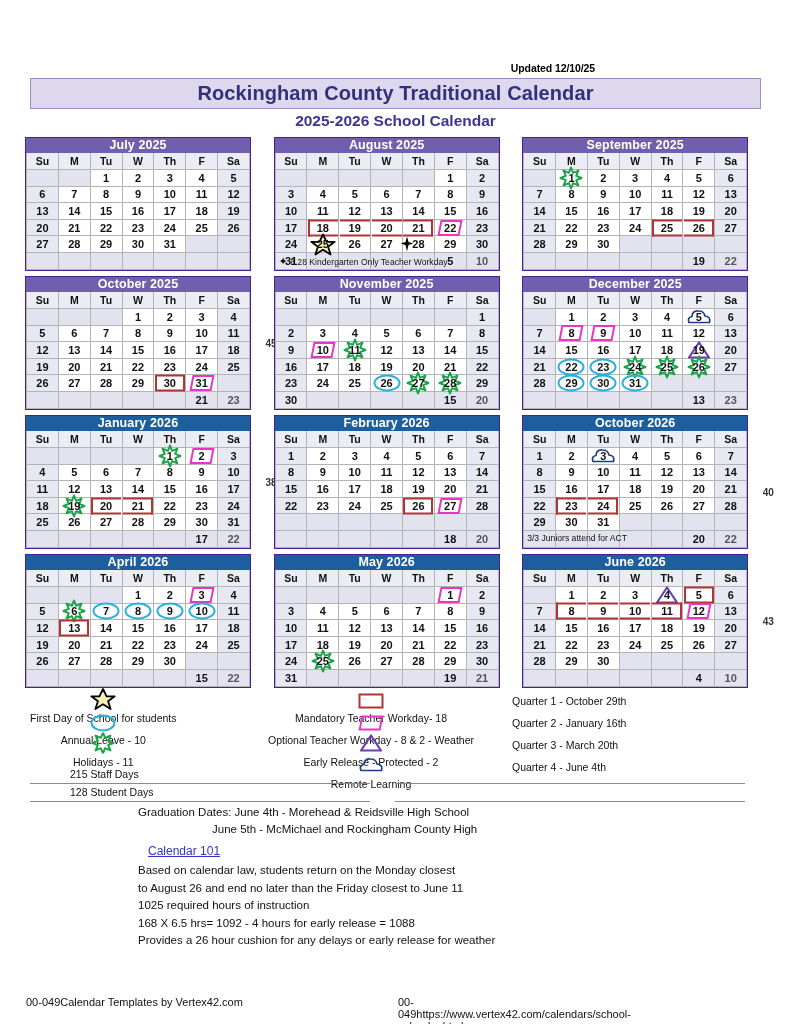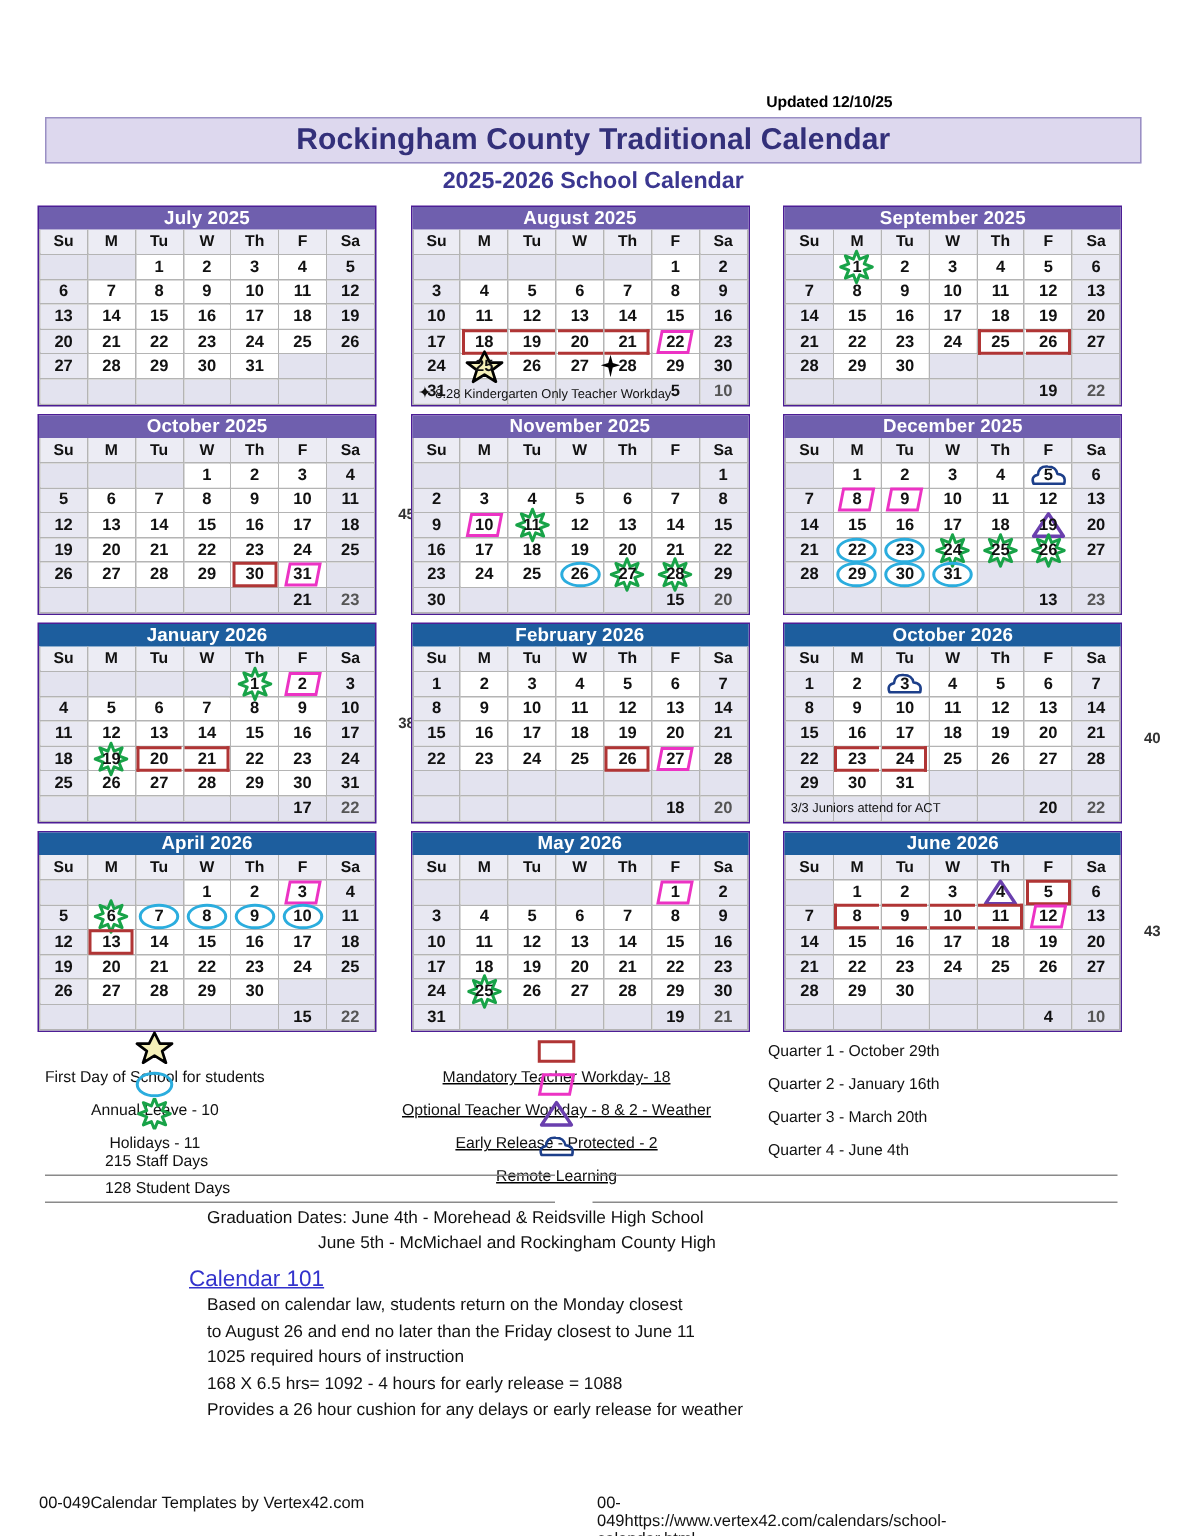--- a/index.html
+++ b/index.html
@@ -123,21 +123,21 @@
   .days-line { position: absolute; font-size: 10.5px; color: #111; }
   .rule { position: absolute; height: 1px; background: #8a8a8a; }
 
   .qline { font-size: 10.5px; color: #111; height: 22px; line-height: 22px; white-space: nowrap; }
 
   
   .bottom { position: absolute; left: 0; top: 806px; width: 791px; }
   .grad { position: absolute; left: 138px; top: 0; font-size: 11.5px; color: #111; white-space: nowrap; }
   .grad2 { position: absolute; left: 212px; top: 17px; font-size: 11.5px; color: #111; white-space: nowrap; }
   .cal101 {
-    position: absolute; left: 126px; top: 38px; font-size: 15px;
+    position: absolute; left: 148px; top: 38px; font-size: 12px;
     color: #3333cc; text-decoration: underline; cursor: pointer;
   }
   .blines { position: absolute; left: 138px; top: 56px; font-size: 11.5px; color: #111; line-height: 17.5px; }
 
   
   .footer-l { position: absolute; left: 26px; top: 996px; font-size: 11px; color: #111; }
   .footer-r { position: absolute; left: 398px; top: 996px; font-size: 11px; color: #111; }
 </style>
 </head>
 <body>
@@ -1135,21 +1135,21 @@
         </div>
         <div class="leg-item">
           <span class="leg-ico">
             <span class="g"><svg width="26" height="21" viewBox="0 0 26 21">
                 <polygon points="13.0,0.0 15.1,5.3 20.4,3.1 18.2,8.4 23.5,10.5 18.2,12.6 20.4,17.9 15.1,15.7 13.0,21.0 10.9,15.7 5.6,17.9 7.8,12.6 2.5,10.5 7.8,8.4 5.6,3.1 10.9,5.3" fill="none" stroke="#18a348" stroke-width="2" stroke-linejoin="round"></polygon>
               </svg></span>
           </span>
           <span class="leg-txt">Holidays - 11</span>
         </div>
       </div>
-    <div class="leg-col" id="leg-mid" style="left:268px; top:0;text-decoration:underline;">
+    <div class="leg-col" id="leg-mid" style="left:268px; top:0;">
         <div class="leg-item">
           <span class="leg-ico">
             <span class="g">
               <span style="display:block;width:25px;height:15px;border:2.2px solid #b03535;"></span>
             </span>
           </span>
           <span class="leg-txt">Mandatory Teacher Workday- 18</span>
         </div>
         <div class="leg-item">
           <span class="leg-ico">

